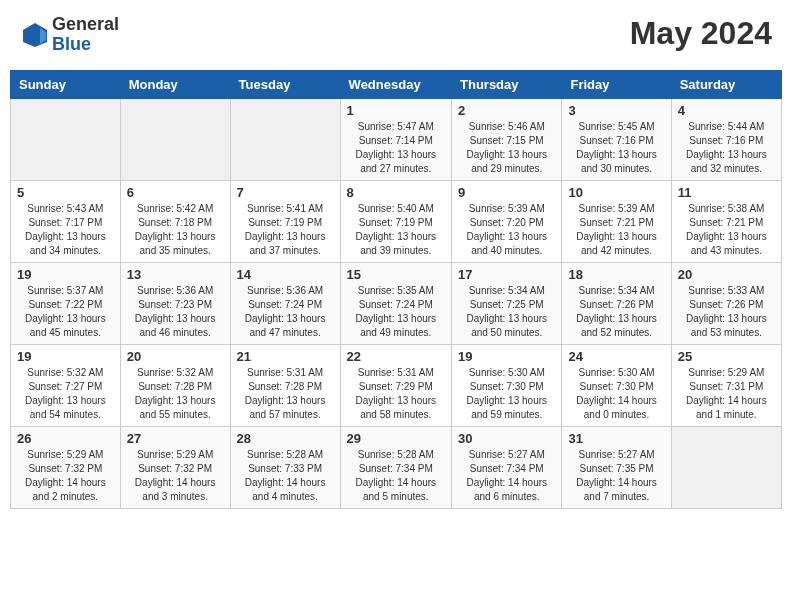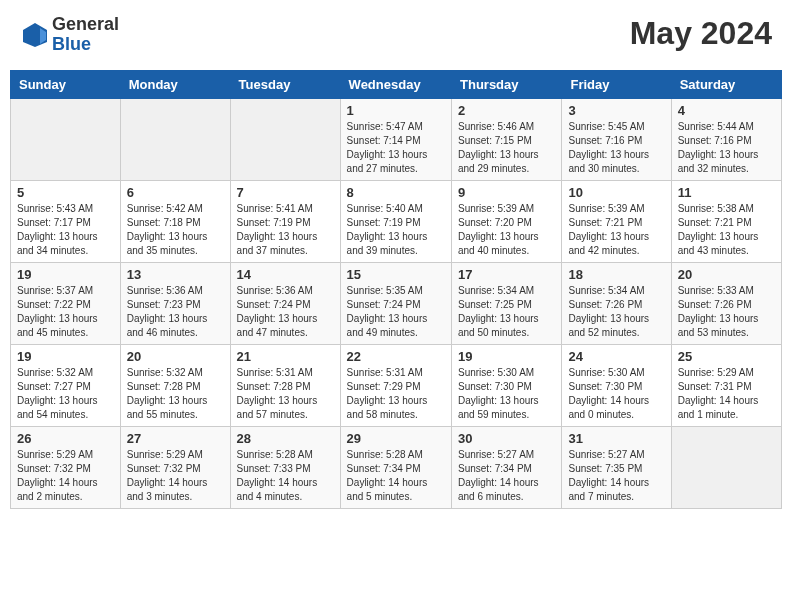--- a/index.html
+++ b/index.html
@@ -86,20 +86,21 @@
     .day-number {
       font-weight: bold;
       font-size: 13px;
       margin-bottom: 2px;
       display: block;
     }
     .day-info {
       font-size: 10px;
       line-height: 1.4;
       color: #333;
+      text-align: center;
     }
   </style>
 </head>
 <body>
 
 <div class="header">
   <div class="logo">
     <svg class="logo-icon" viewBox="0 0 30 30">
       <polygon points="15,3 27,10 27,22 15,27 3,22 3,10" fill="#1a5fa8"></polygon>
       <polygon points="20,8 26,12 26,20 20,24" fill="#4a90d9"></polygon>

